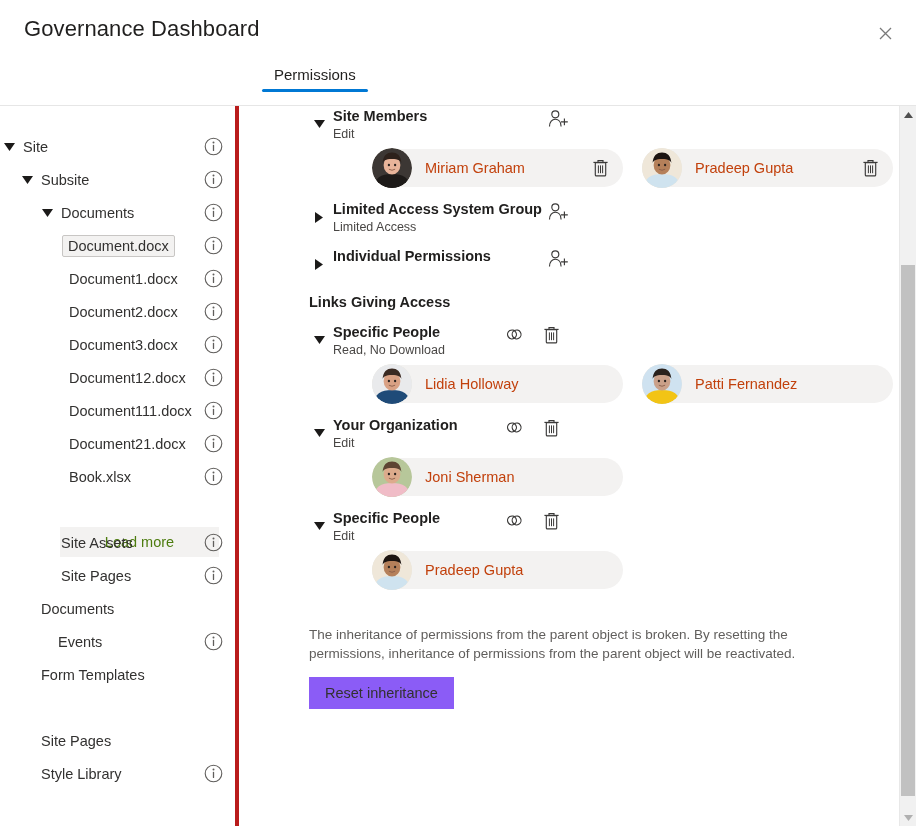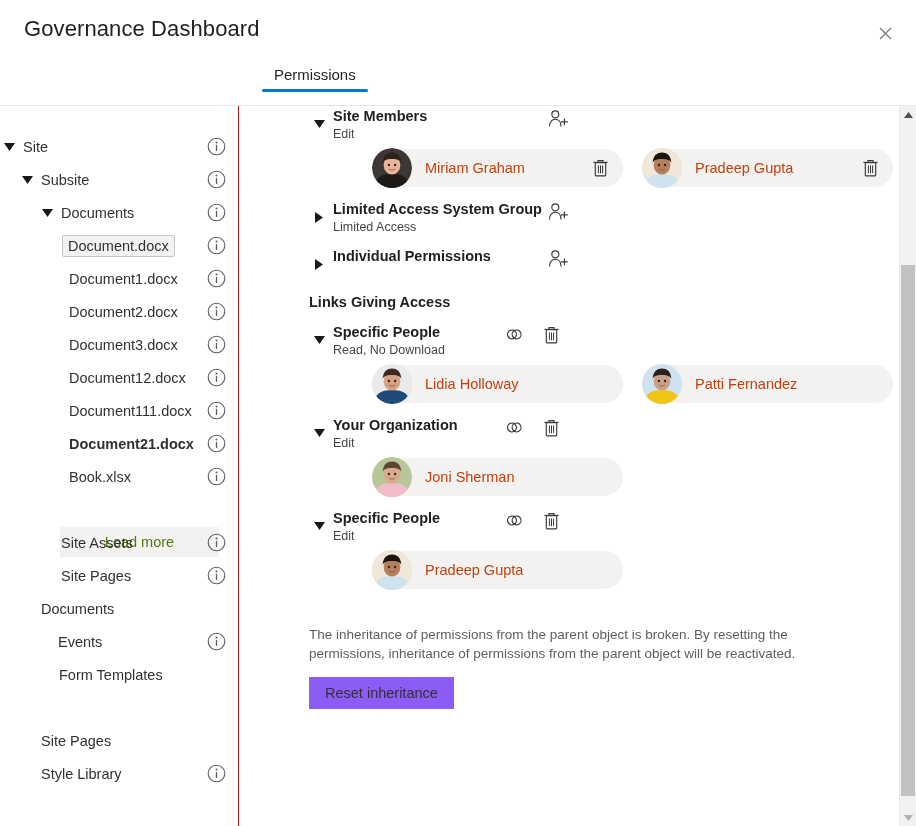--- a/index.html
+++ b/index.html
@@ -53,21 +53,21 @@
   #hrule {
     position: absolute; left: 0; top: 105px; width: 916px;
     border-top: 1px solid #e6e6e6;
   }
 
   
   #sidebar {
     position: absolute; left: 0; top: 106px;
     width: 239px; height: 720px;
     overflow: hidden;
-    border-right: 1px solid #b91c1c;
+    border-right: 4px solid #b91c1c;
     box-sizing: border-box;
   }
   .tree-row {
     position: relative;
     height: 33px;
     display: flex; align-items: center;
     font-size: 14.5px;
     color: #323130;
   }
   .chev {
@@ -340,21 +340,21 @@
     <div class="tree-row" style="position: absolute; left: 0px; right: 0px; top: 288px;">
       <span class="tree-label" style="margin-left: 63px;">Document111.docx</span>
       <span class="info-icon">
         <svg width="19" height="19" viewBox="0 0 19 19" aria-hidden="true">
           <circle cx="9.5" cy="9.5" r="8.3" fill="none" stroke="#605e5c" stroke-width="1.1"></circle>
           <circle cx="9.5" cy="5.6" r="1.0" fill="#605e5c"></circle>
           <rect x="8.85" y="7.8" width="1.3" height="6.2" rx="0.6" fill="#605e5c"></rect>
         </svg>
       </span>
     </div>
-    <div class="tree-row" style="position: absolute; left: 0px; right: 0px; top: 321px; font-weight: bold;">
+    <div class="tree-row" style="position: absolute; left: 0px; right: 0px; top: 321px;">
       <span class="tree-label" style="margin-left: 63px;">Document21.docx</span>
       <span class="info-icon">
         <svg width="19" height="19" viewBox="0 0 19 19" aria-hidden="true">
           <circle cx="9.5" cy="9.5" r="8.3" fill="none" stroke="#605e5c" stroke-width="1.1"></circle>
           <circle cx="9.5" cy="5.6" r="1.0" fill="#605e5c"></circle>
           <rect x="8.85" y="7.8" width="1.3" height="6.2" rx="0.6" fill="#605e5c"></rect>
         </svg>
       </span>
     </div>
     <div class="tree-row" style="position: absolute; left: 0px; right: 0px; top: 354px;">
@@ -394,21 +394,21 @@
     <div class="tree-row" style="position: absolute; left: 0px; right: 0px; top: 519px;">
       <span class="tree-label" style="margin-left: 52px;">Events</span>
       <span class="info-icon">
         <svg width="19" height="19" viewBox="0 0 19 19" aria-hidden="true">
           <circle cx="9.5" cy="9.5" r="8.3" fill="none" stroke="#605e5c" stroke-width="1.1"></circle>
           <circle cx="9.5" cy="5.6" r="1.0" fill="#605e5c"></circle>
           <rect x="8.85" y="7.8" width="1.3" height="6.2" rx="0.6" fill="#605e5c"></rect>
         </svg>
       </span>
     </div>
-    <div class="tree-row" style="position: absolute; left: 0px; right: 12px; top: 552px; padding-left: 18px;">
+    <div class="tree-row" style="position: absolute; left: 0px; right: 12px; top: 552px;">
       <span class="tree-label" style="margin-left: 35px;">Form Templates</span>
     </div>
     <div class="tree-row" style="position: absolute; left: 0px; right: 0px; top: 618px;">
       <span class="tree-label" style="margin-left: 35px;">Site Pages</span>
     </div>
     <div class="tree-row" style="position: absolute; left: 0px; right: 0px; top: 651px;">
       <span class="tree-label" style="margin-left: 35px;">Style Library</span>
       <span class="info-icon">
         <svg width="19" height="19" viewBox="0 0 19 19" aria-hidden="true">
           <circle cx="9.5" cy="9.5" r="8.3" fill="none" stroke="#605e5c" stroke-width="1.1"></circle>

